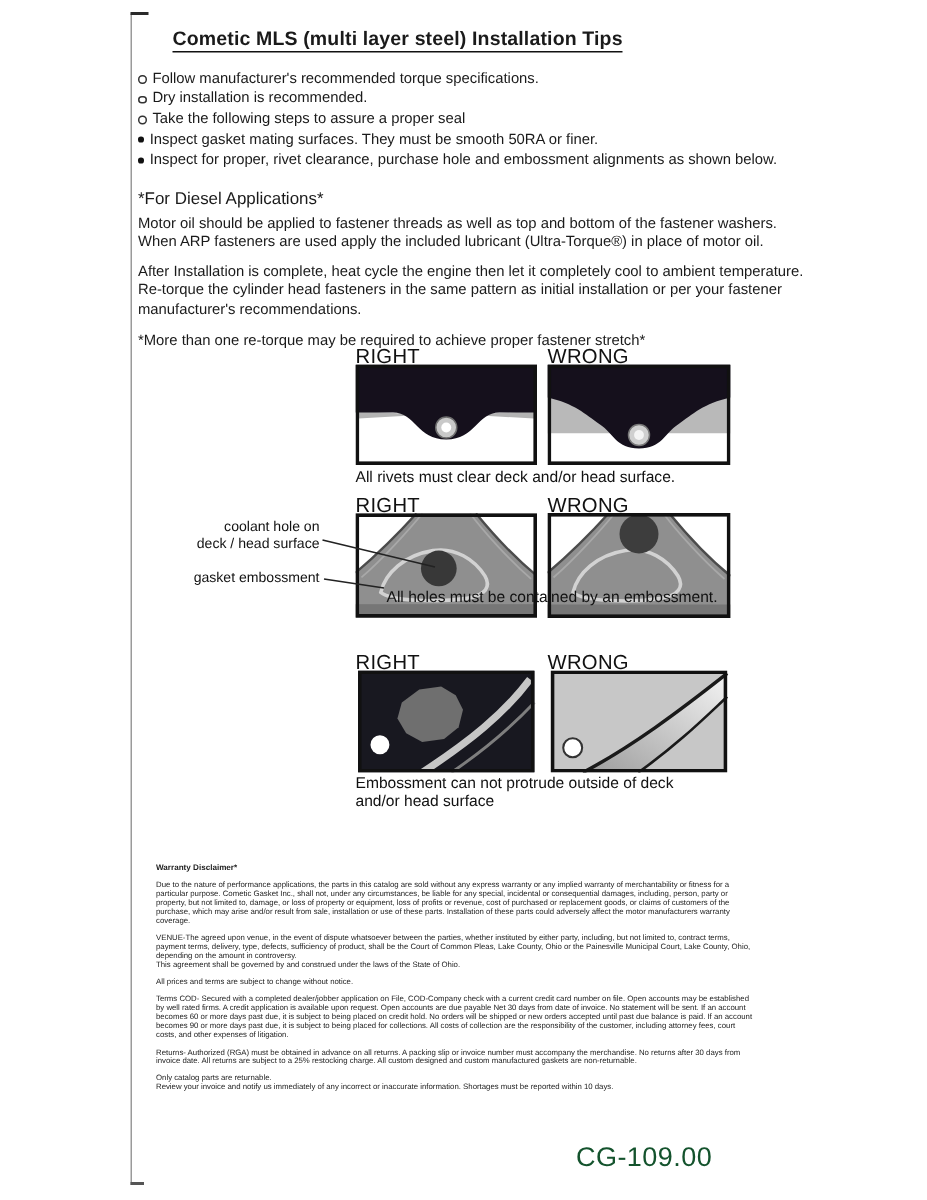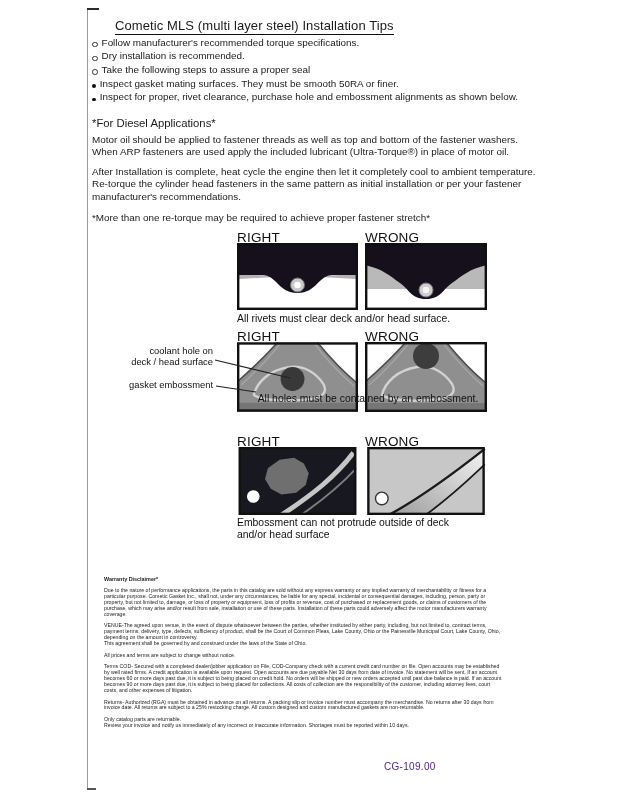--- a/index.html
+++ b/index.html
@@ -8,24 +8,24 @@
     font-family:"Liberation Sans","DejaVu Sans",sans-serif;color:#1a1a1a;
   }
   .page{position:absolute;inset:0;}
   
   .vrule{position:absolute;left:87px;top:9px;width:1px;height:781px;background:#9a9a9a;}
   .vtick-top{position:absolute;left:87px;top:8px;width:12px;height:2px;background:#2a2a2a;}
   .vtick-bottom{position:absolute;left:87px;top:788px;width:9px;height:2px;background:#555;}
 
   
   .content{position:absolute;left:92px;top:20px;width:450px;font-size:9.9px;line-height:12.5px;}
-  .title{display:inline-block;margin:0 0 1px 23px;font-size:13px;font-weight:normal;
+  .title{display:inline-block;margin:0 0 11px 23px;font-size:13px;font-weight:bold;
          border-bottom:1.6px solid #111;padding-bottom:1px;letter-spacing:.1px;}
   .tips{line-height:13.7px;}
-  .tip-row{display:flex;align-items:center;}
+  .tip-row{display:flex;align-items:flex-start;}
   .b-open{flex:0 0 auto;width:3.6px;height:3.6px;border:1px solid #333;border-radius:50%;
           margin:4.5px 4px 0 0;background:#fff;}
   .sub{}
   .b-fill{flex:0 0 auto;width:3.8px;height:3.8px;border-radius:50%;background:#111;
           margin:4.5px 4px 0 0;}
   .diesel-heading{font-size:11.3px;font-weight:normal;margin:13px 0 4px 0;}
   .para{margin:0 0 7px 0;width:450px;}
   .note{margin-top:9px;}
 
   
@@ -37,21 +37,21 @@
   .leaders{position:absolute;left:0;top:0;pointer-events:none;}
 
   
   .disclaimer{position:absolute;left:104px;top:576px;width:404px;height:172px;}
   .disclaimer-inner{width:800px;transform:scale(0.5);transform-origin:0 0;
     font-size:10.4px;line-height:11.9px;color:#222;}
   .disclaimer-inner .dh{font-weight:bold;margin:0 0 11px 0;font-size:10.8px;}
   .disclaimer-inner p{margin:0 0 11px 0;}
   .disclaimer-inner p.tight{margin:0;}
 
-  .page-number{position:absolute;left:384px;top:761px;font-size:10px;color:#4c1d95;letter-spacing:.3px;}
+  .page-number{position:absolute;left:384px;top:761px;font-size:18px;color:#14532d;letter-spacing:.3px;}
 </style>
 </head>
 <body>
 
 <div class="page">
 
   <div class="vrule"></div>
   <div class="vtick-top"></div>
   <div class="vtick-bottom"></div>
 

